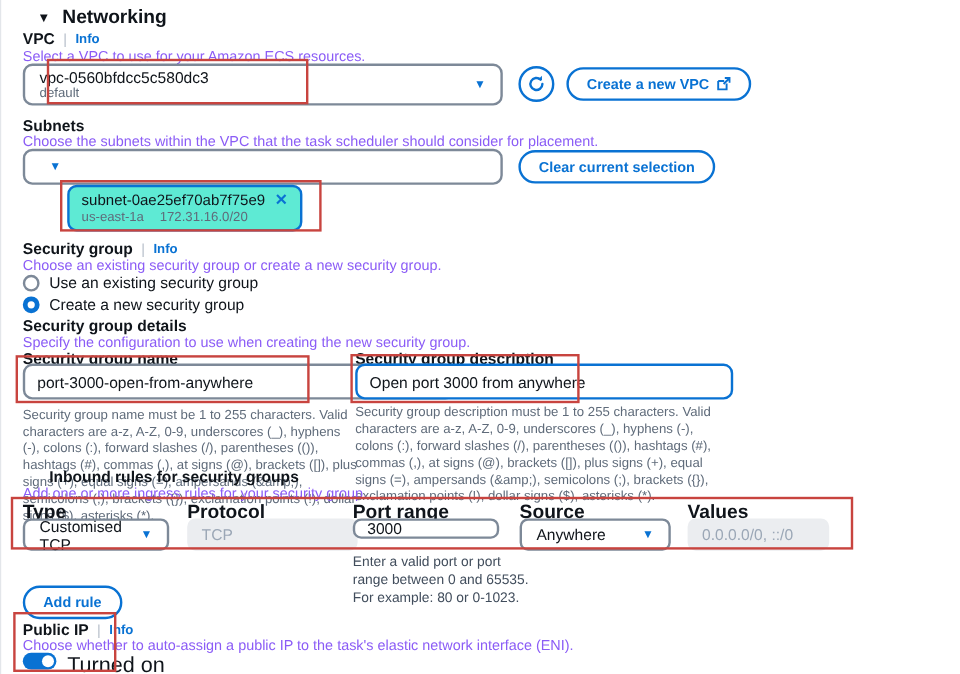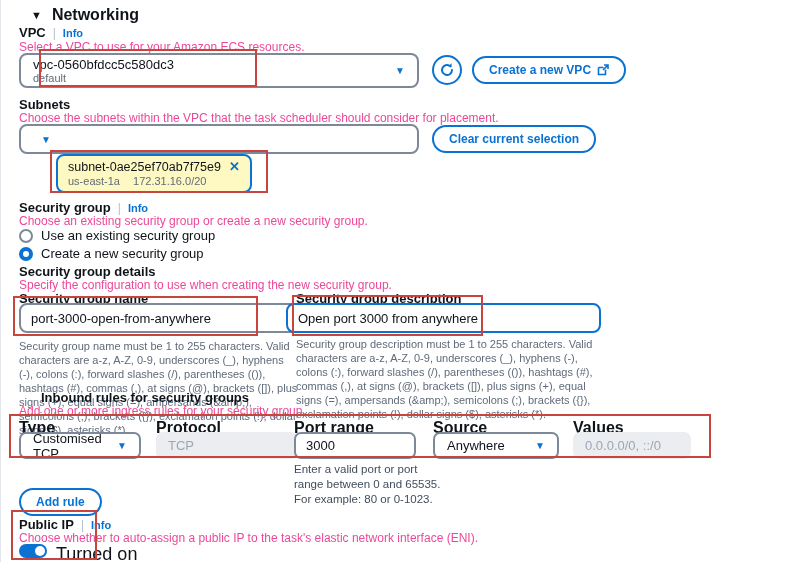--- a/index.html
+++ b/index.html
@@ -8,21 +8,21 @@
     position:relative; width:800px; height:562px; overflow:hidden;
     font-family:"Liberation Sans", sans-serif; color:#0f141a; background:#fff;
     border-left:1px solid #e3e6ea;
   }
   .abs { position:absolute; }
   .section-title { font-size:16px; font-weight:bold; display:flex; align-items:center; gap:10px; }
   .caret-down { font-size:11px; color:#0f141a; }
   .field-label { font-size:13px; font-weight:bold; display:flex; align-items:center; }
   .info-divider { color:#b6bec9; font-weight:normal; margin:0 7px; font-size:12px; }
   .info-link { color:#0972d3; font-size:11px; font-weight:bold; cursor:pointer; }
-  .desc { font-size:12px; color:#ec4899;text-align:center; }
+  .desc { font-size:12px; color:#8b5cf6;text-align:center; }
   .select {
     background:#fff; border:2px solid #7d8998; border-radius:8px;
     display:flex; align-items:center; padding:0 12px; cursor:pointer;
   }
   .select .grow { flex:1; min-width:0; }
   .select-value { font-size:13px; color:#0f141a; line-height:15px; }
   .select-sub { font-size:11px; color:#5f6b7a; line-height:13px; }
   .select-placeholder { font-size:13px; color:#5f6b7a; font-style:italic; }
   .chevron { color:#0972d3; font-size:10px; margin-left:8px; }
   .btn {
@@ -30,21 +30,21 @@
     border:2px solid #0972d3; border-radius:16px; background:#fff;
     color:#0972d3; font-size:12px; font-weight:bold; padding:0 15px; height:28px;
     cursor:pointer; white-space:nowrap; font-family:"Liberation Sans", sans-serif;
   }
   .icon-btn {
     width:30px; height:30px; border:2px solid #0972d3; border-radius:50%;
     background:#fff; color:#0972d3; display:flex; align-items:center; justify-content:center;
     cursor:pointer;
   }
   .chip {
-    background:#fef9c3; border:2px solid #0972d3; border-radius:8px;
+    background:#5eead4; border:2px solid #0972d3; border-radius:8px;
     padding:3px 10px 4px 10px; display:inline-block;
   }
   .chip-line1 { font-size:12.5px; color:#0f141a; display:flex; align-items:center; gap:8px; }
   .chip-x { color:#0972d3; font-weight:bold; font-size:13px; cursor:pointer; }
   .chip-line2 { font-size:11px; color:#5f6b7a; margin-top:1px; }
   .chip-line2 span { margin-right:10px; }
   .radio-row { display:flex; align-items:center; gap:8px; font-size:13px; cursor:pointer; }
   .radio { width:14px; height:14px; border-radius:50%; border:2px solid #7d8998; background:#fff; flex:none; }
   .radio.on { border:4.5px solid #0972d3; }
   .tinput {
@@ -145,42 +145,42 @@
     <span>Create a new security group</span>
   </div>
 
   <div class="abs field-label" style="left:18px; top:264px;">Security group details</div>
   <div class="abs desc" style="left:18px; top:278px;">Specify the configuration to use when creating the new security group.</div>
 
   <div class="abs col-label" style="left:18px; top:291px; font-size:13px;">Security group name</div>
   <div class="abs col-label" style="left:295px; top:291px; font-size:13px;">Security group description</div>
 
   <input class="abs tinput" style="left: 18px; top: 303px; width: 360px; height: 30px;" value="port-3000-open-from-anywhere">
-  <input class="abs tinput focused" style="left: 285px; top: 303px; width: 315px; height: 30px;" value="Open port 3000 from anywhere">
+  <input class="abs tinput focused" style="left: 295px; top: 303px; width: 315px; height: 30px;" value="Open port 3000 from anywhere">
 
   <div class="abs help" style="left:18px; top:339px; width:280px;">Security group name must be 1 to 255 characters. Valid characters are a-z, A-Z, 0-9, underscores (_), hyphens (-), colons (:), forward slashes (/), parentheses (()), hashtags (#), commas (,), at signs (@), brackets ([]), plus signs (+), equal signs (=), ampersands (&amp;amp;), semicolons (;), brackets ({}), exclamation points (!), dollar signs ($), asterisks (*).</div>
   <div class="abs help" style="left:295px; top:337px; width:302px;">Security group description must be 1 to 255 characters. Valid characters are a-z, A-Z, 0-9, underscores (_), hyphens (-), colons (:), forward slashes (/), parentheses (()), hashtags (#), commas (,), at signs (@), brackets ([]), plus signs (+), equal signs (=), ampersands (&amp;amp;), semicolons (;), brackets ({}), exclamation points (!), dollar signs ($), asterisks (*).</div>
 
   <div class="abs field-label" style="left:18px; top:390px;padding-left:22px;">Inbound rules for security groups</div>
   <div class="abs desc" style="left:18px; top:404px;">Add one or more ingress rules for your security group.</div>
 
   <div class="abs col-label" style="left:18px;  top:419px;">Type</div>
   <div class="abs col-label" style="left:155px; top:419px;">Protocol</div>
   <div class="abs col-label" style="left:293px; top:419px;">Port range</div>
   <div class="abs col-label" style="left:432px; top:419px;">Source</div>
   <div class="abs col-label" style="left:572px; top:419px;">Values</div>
 
   <div class="abs select" style="left:18px; top:432px; width:122px; height:27px; border-radius:7px;">
     <span class="grow select-value">Customised TCP</span>
     <span class="chevron">▼</span>
   </div>
 
   <input class="abs tinput disabled" style="left: 155px; top: 432px; width: 142px; height: 27px; border-radius: 7px;" disabled="" placeholder="TCP">
 
-  <input class="abs tinput" style="left: 293px; top: 432px; width: 122px; height: 27px; border-radius: 7px;" value="3000">
+  <input class="abs tinput" style="left: 293px; top: 432px; width: 122px; height: 17px; border-radius: 7px;" value="3000">
 
   <div class="abs select" style="left:432px; top:432px; width:126px; height:27px; border-radius:7px;">
     <span class="grow select-value">Anywhere</span>
     <span class="chevron">▼</span>
   </div>
 
   <input class="abs tinput disabled" style="left: 572px; top: 432px; width: 118px; height: 27px; border-radius: 7px;" disabled="" placeholder="0.0.0.0/0, ::/0">
 
 
   <div class="abs port-help" style="left:293px; top:462px; width:150px;">Enter a valid port or port range between 0 and 65535. For example: 80 or 0-1023.</div>

